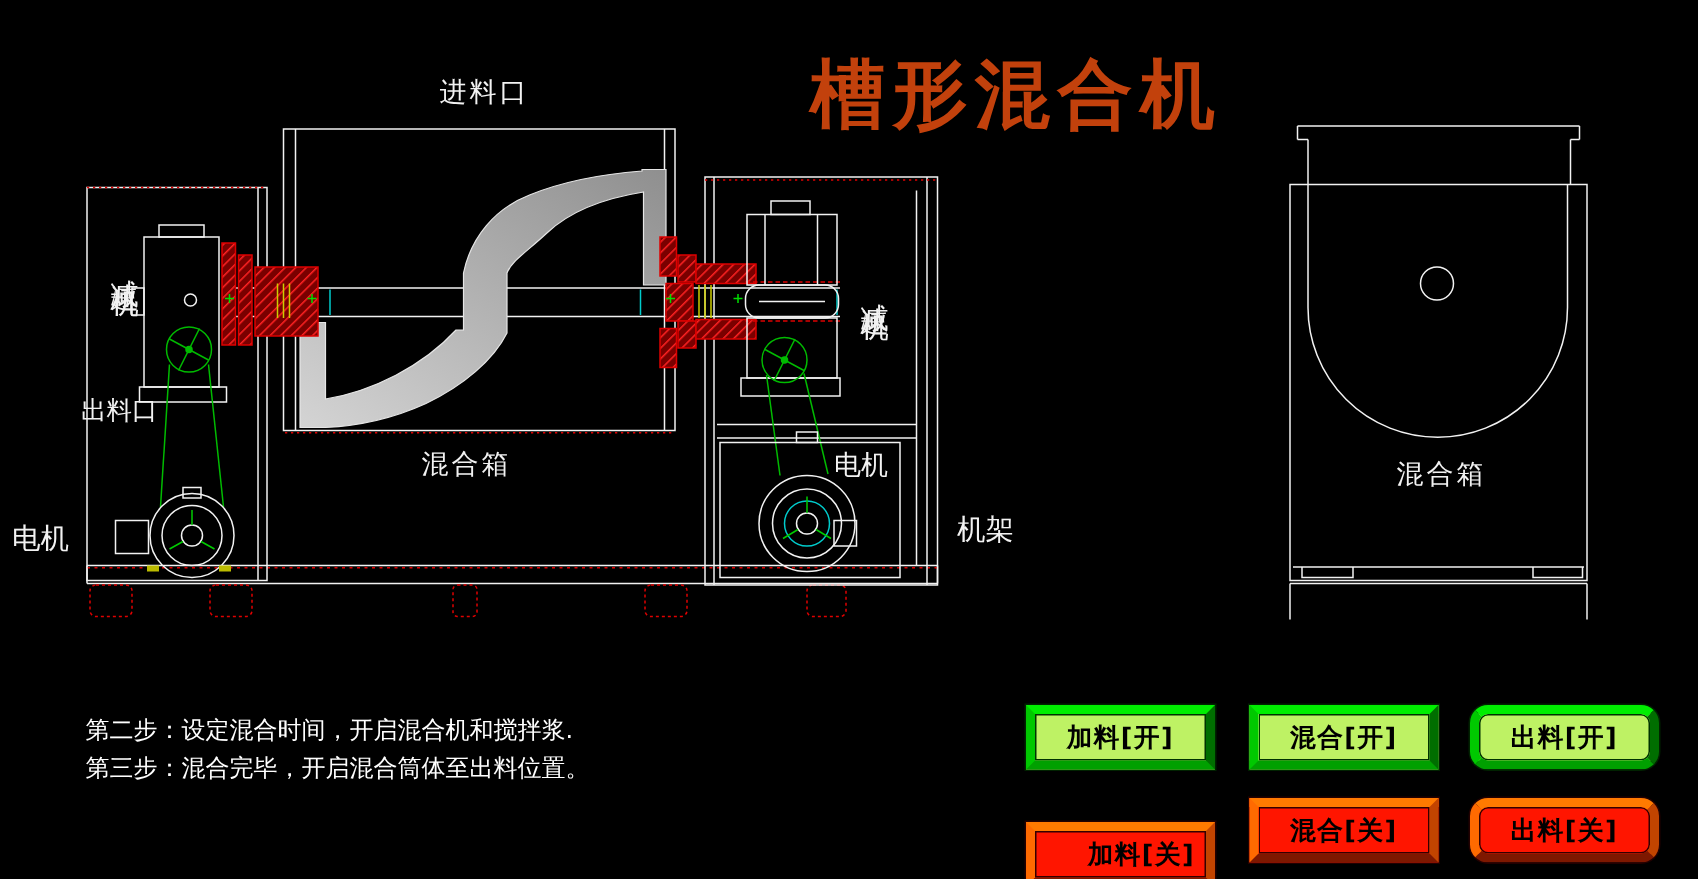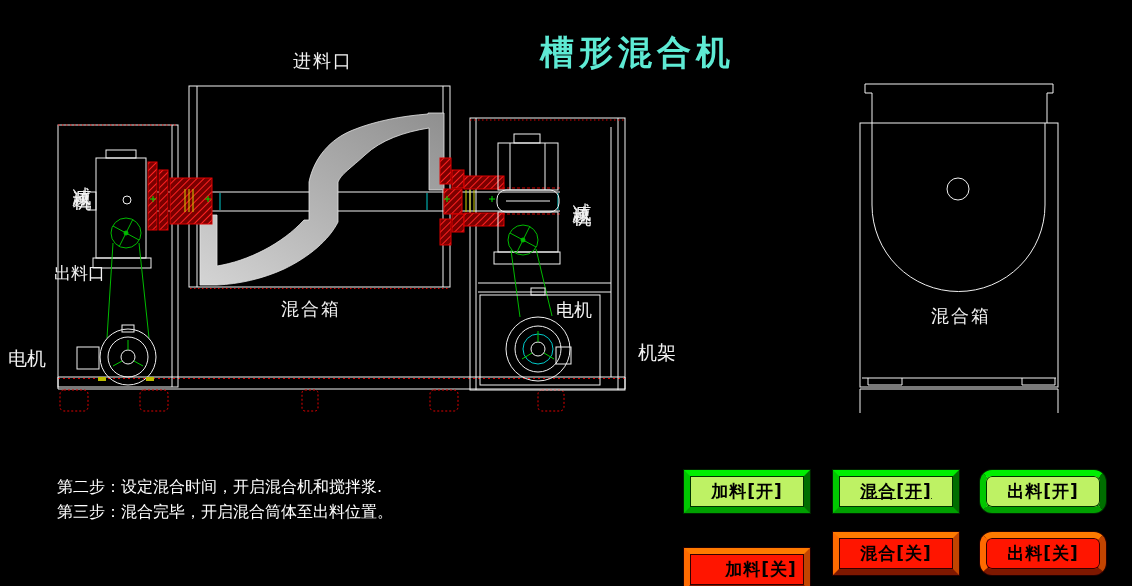--- a/index.html
+++ b/index.html
@@ -2,21 +2,21 @@
 <html><head>
 <meta charset="utf-8">
 <style>
   html,body{margin:0;padding:0;}
   body{
     width:1132px;height:586px;background:#000;position:relative;overflow:hidden;
     font-family:"DejaVu Sans","Liberation Sans",sans-serif;
   }
   .abs{position:absolute;}
   #title{
-    left:540px;top:30px;width:320px;color:#5eead4;font-size:34px;font-weight:bold;
+    left:540px;top:30px;width:320px;color:#c2410c;font-size:50px;font-weight:bold;
     letter-spacing:5px;white-space:nowrap;
   }
   .cad-label{color:#f2f2f2;white-space:nowrap;}
   .cad-label.vert{writing-mode:vertical-rl;text-orientation:upright;letter-spacing:3px;}
   #steps{left:57px;top:475px;color:#fff;font-size:16px;line-height:24.5px;white-space:nowrap;}
   .btn{
     position:absolute;width:126px;height:43px;box-sizing:border-box;
     display:flex;align-items:center;justify-content:center;
     color:#000;font-size:17px;font-weight:bold;letter-spacing:1px;
     border-style:solid;border-width:6px;cursor:pointer;white-space:nowrap;
@@ -217,17 +217,17 @@
 <div class="abs cad-label" style="left:556px;top:298px;font-size:18px;">电机</div>
 <div class="abs cad-label" style="left:638px;top:340px;font-size:19px;">机架</div>
 <div class="abs cad-label" style="left:931px;top:304px;font-size:18px;letter-spacing:2px;">混合箱</div>
 
 <div id="steps" class="abs">
   <div>第二步：设定混合时间，开启混合机和搅拌浆.</div>
   <div>第三步：混合完毕，开启混合筒体至出料位置。</div>
 </div>
 
 <div class="btn on" style="left:684px;top:470px;">加料[开]</div>
-<div class="btn on" style="left:833px;top:470px;text-decoration:underline;">混合[开]</div>
+<div class="btn on" style="left:833px;top:470px;">混合[开]</div>
 <div class="btn on" style="left:980px;top:470px;border-radius:12px;">出料[开]</div>
 <div class="btn off" style="left:684px;top:548px;padding-left:28px;">加料[关]</div>
 <div class="btn off" style="left:833px;top:532px;">混合[关]</div>
 <div class="btn off" style="left:980px;top:532px;border-radius:12px;">出料[关]</div>
 
 </body></html>

